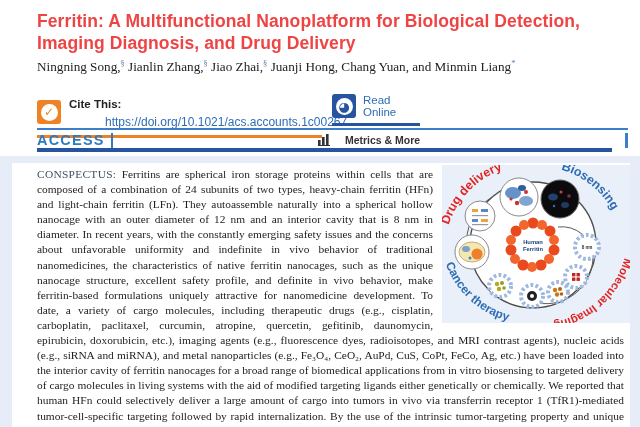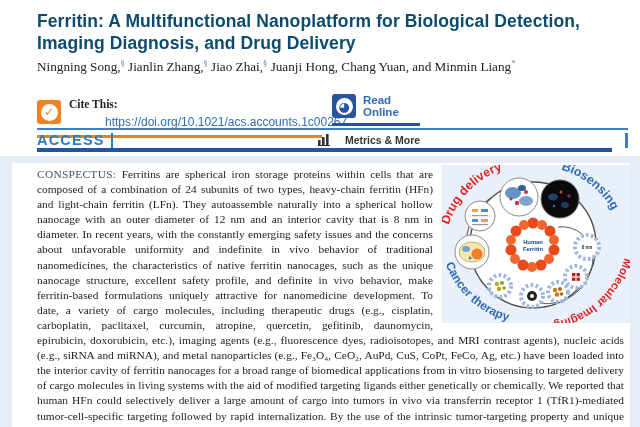--- a/index.html
+++ b/index.html
@@ -2,41 +2,41 @@
 <html><head>
 <meta charset="utf-8">
 <style>
   html,body{margin:0;padding:0;background:#ffffff;}
   .page{position:relative;width:640px;height:427px;background:#ffffff;overflow:hidden;
         font-family:"Liberation Serif","DejaVu Serif",serif;color:#1c1c1c;}
 
   
   .title{position:absolute;left:37px;top:10px;max-width:575px;
          font-family:"Liberation Sans","DejaVu Sans",sans-serif;
-         font-weight:bold;font-size:17.5px;line-height:22px;color:#0c4a6e;letter-spacing:.1px;}
+         font-weight:bold;font-size:17.5px;line-height:22px;color:#ef4444;letter-spacing:.1px;}
   .authors{position:absolute;left:37px;top:58px;font-size:13.2px;color:#222;}
   .authors sup.aff{color:#5d7fae;font-size:8.5px;}
 
   
   .citebar{position:absolute;left:37px;top:94px;display:flex;align-items:flex-start;}
   .cite-left{display:flex;align-items:center;gap:8px;width:285px;
              border-bottom:3px solid #EE8326;padding-bottom:5px;}
   .cite-right{display:flex;align-items:center;gap:7px;margin-left:10px;width:88px;
               border-bottom:3px solid #27549E;padding-bottom:5px;}
   .sq-icon{width:24px;height:24px;border-radius:3px;display:flex;align-items:center;justify-content:center;flex:0 0 auto;}
   .sq-icon.orange{background:#EE8326;}
   .sq-icon.navy{background:#27549E;}
   .sq-icon .disc{width:17px;height:17px;border-radius:50%;background:#fff;
                  display:flex;align-items:center;justify-content:center;
                  font-family:"DejaVu Sans",sans-serif;font-weight:bold;}
   .sq-icon.orange .disc{color:#EE8326;font-size:12px;}
   .sq-icon.navy .disc{color:#27549E;font-size:13px;line-height:1;}
-  .cite-label{font-family:Liberation Serif, serif;font-weight:bold;font-size:11.5px;color:#222;}
+  .cite-label{font-family:Liberation Sans, sans-serif;font-weight:bold;font-size:11.5px;color:#222;}
   .doi-link{font-family:"Liberation Sans","DejaVu Sans",sans-serif;font-size:12px;color:#2E6DB4;text-decoration:none;padding-left:36px;}
-  .read-online{font-family:"Liberation Sans","DejaVu Sans",sans-serif;font-weight:bold;font-size:11.5px;color:#2E6DB4;}
+  .read-online{font-family:"Liberation Sans","DejaVu Sans",sans-serif;font-weight:normal;font-size:11.5px;color:#2E6DB4;}
 
   
   .rule-thin{position:absolute;left:37px;top:128px;width:591px;height:2px;background:#3E7EC8;}
   .accessrow{position:absolute;left:37px;top:132px;width:591px;height:16px;
              display:flex;align-items:center;
              font-family:Liberation Sans, sans-serif;}
   .access-label{color:#2E7BC0;font-weight:bold;font-size:14.5px;letter-spacing:1.2px;}
   .access-pipe{width:2.5px;height:15px;background:#2E7BC0;margin-left:6px;}
   .nav-sec{flex:1;display:flex;align-items:center;justify-content:center;gap:14px;
            font-size:10.5px;color:#333;font-weight:bold;}

